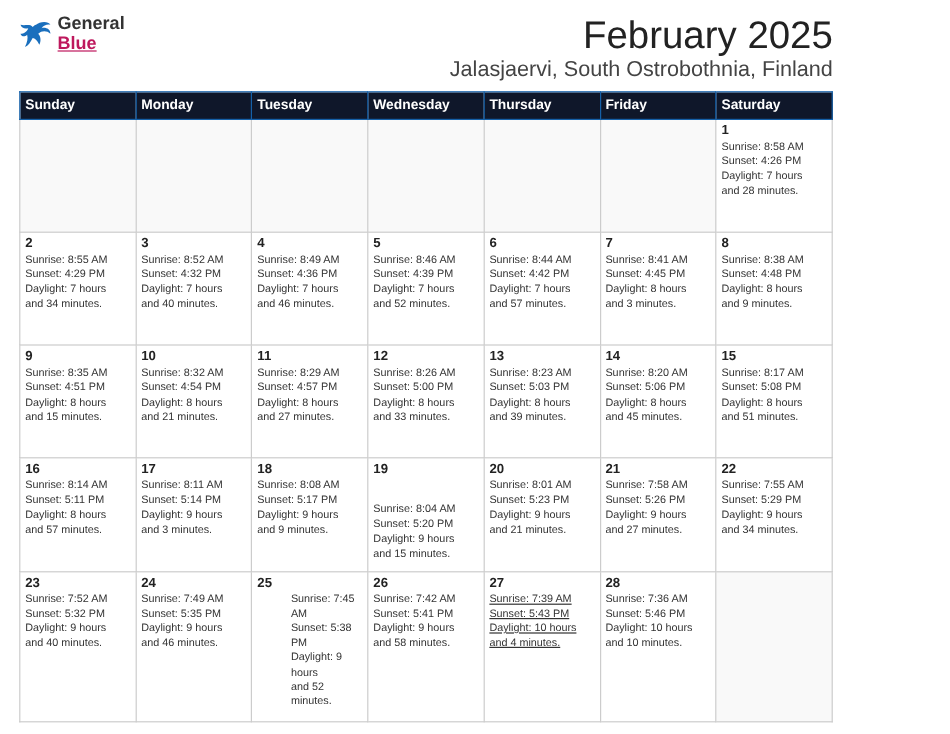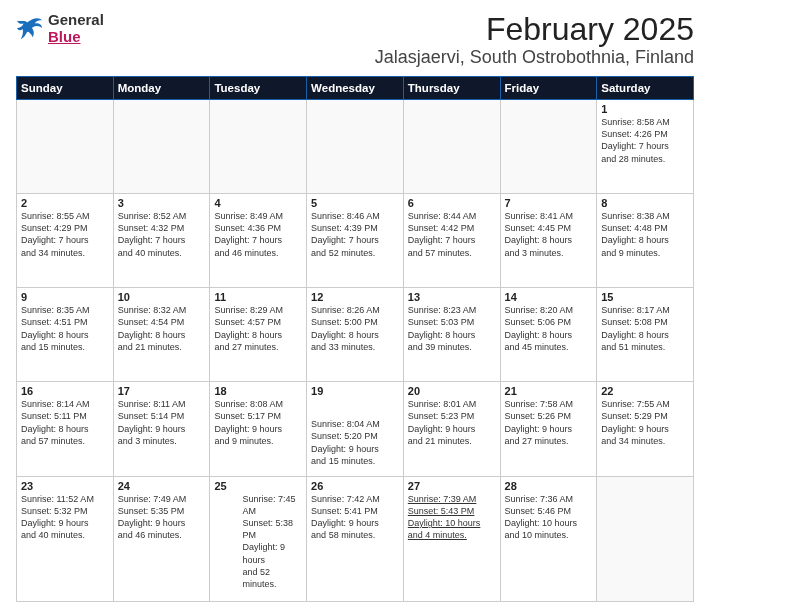--- a/index.html
+++ b/index.html
@@ -291,21 +291,21 @@
             <span class="day-num">22</span>
             <div class="cell-text" style="white-space: pre-line;">Sunrise: 7:55 AM
 Sunset: 5:29 PM
 Daylight: 9 hours
 and 34 minutes.</div>
           </td>
         </tr>
         <tr>
           <td>
             <span class="day-num">23</span>
-            <div class="cell-text" style="white-space: pre-line;">Sunrise: 11:52 AM
+            <div class="cell-text" style="white-space: pre-line;">Sunrise: 7:52 AM
 Sunset: 5:32 PM
 Daylight: 9 hours
 and 40 minutes.</div>
           </td>
           <td>
             <span class="day-num">24</span>
             <div class="cell-text" style="white-space: pre-line;">Sunrise: 7:49 AM
 Sunset: 5:35 PM
 Daylight: 9 hours
 and 46 minutes.</div>

